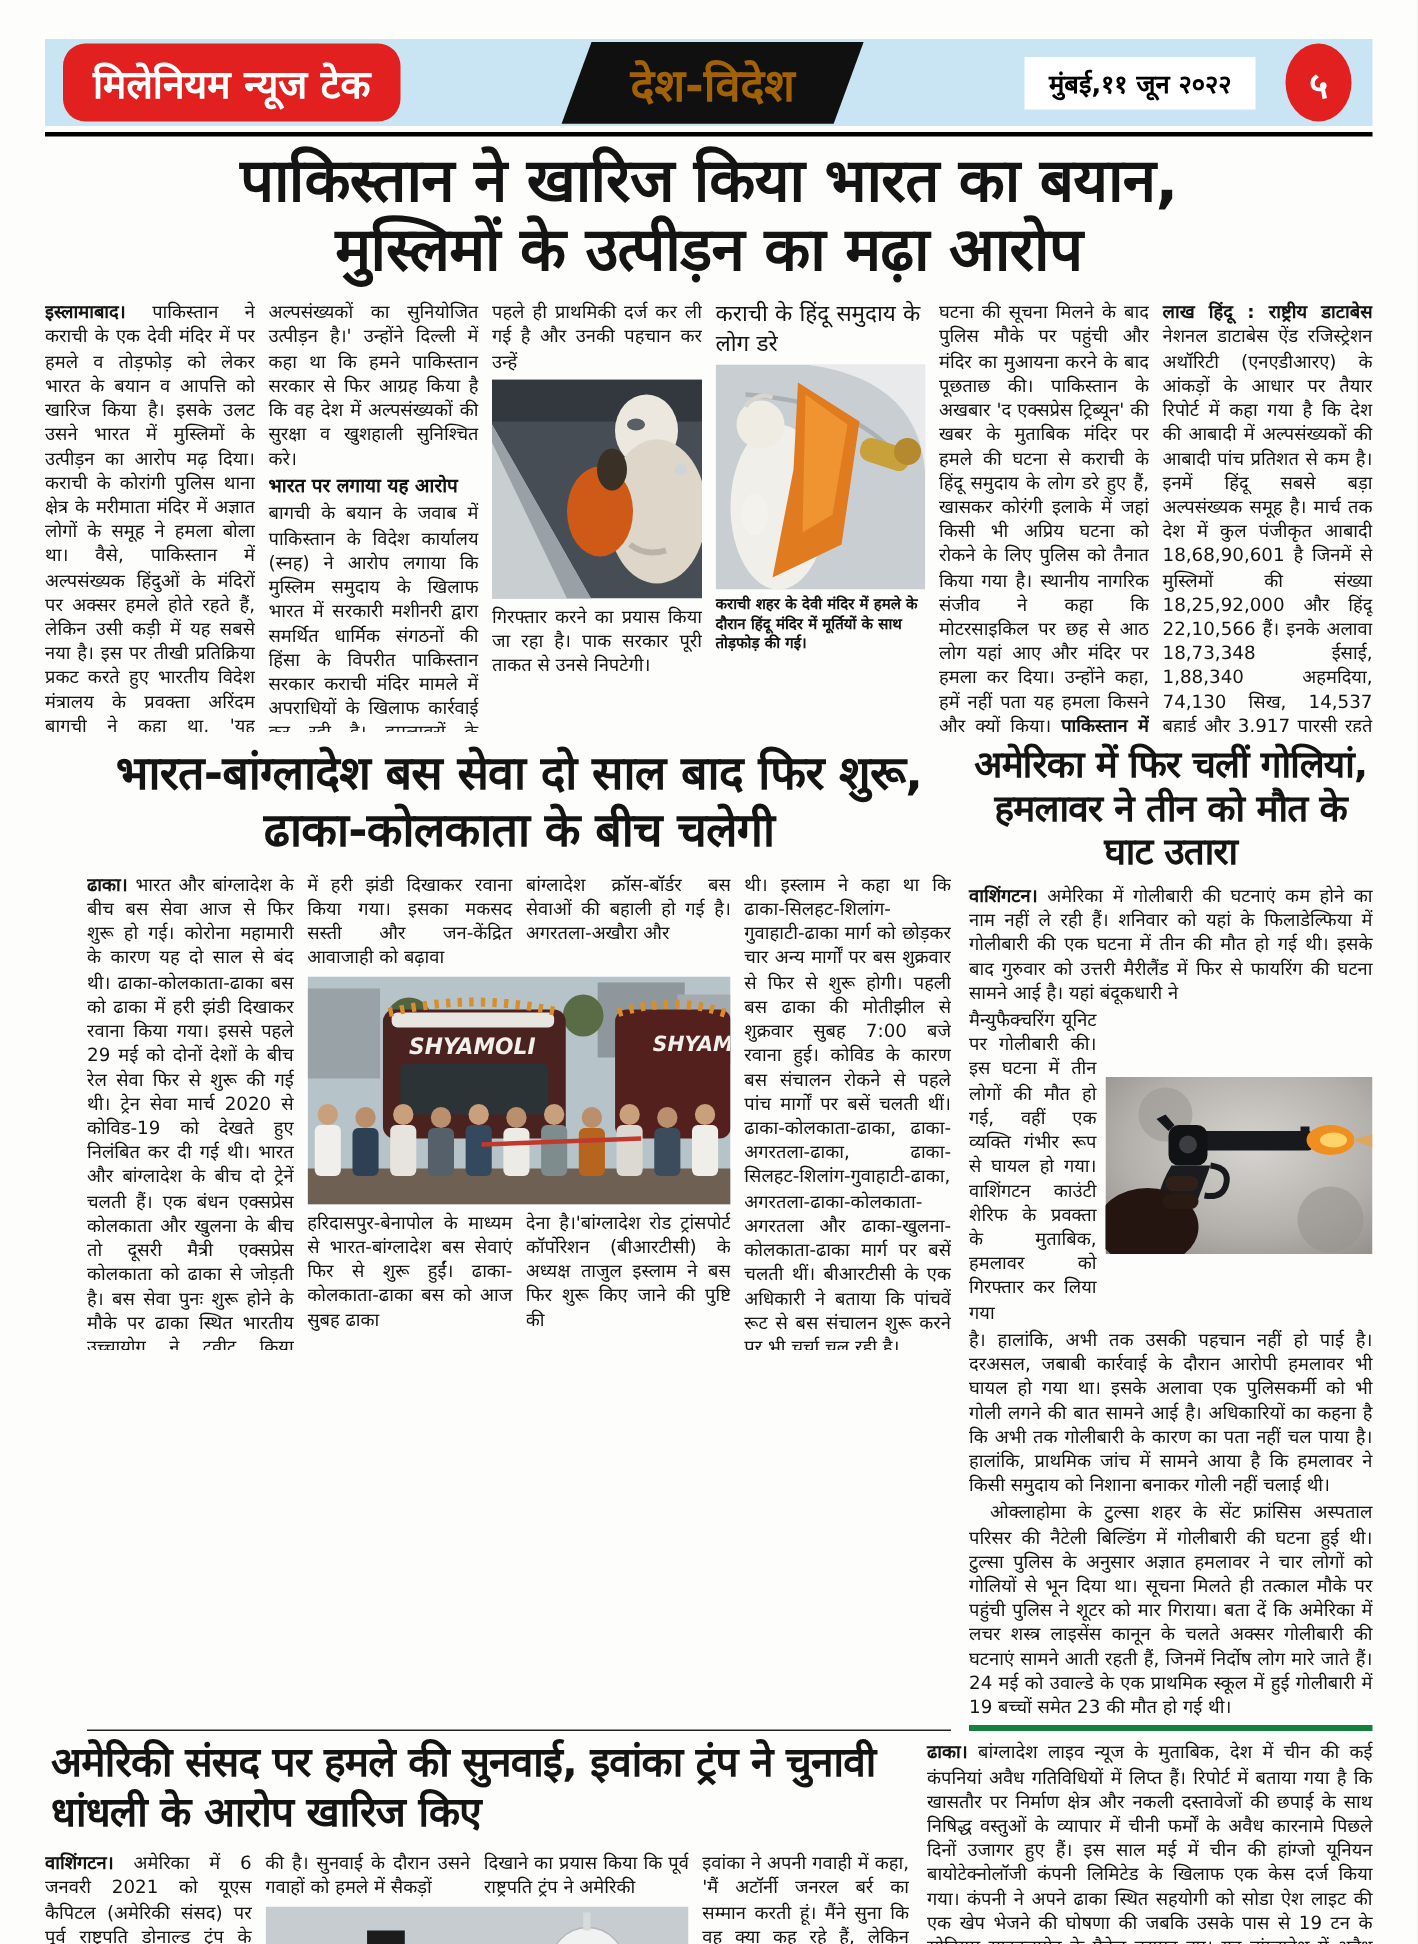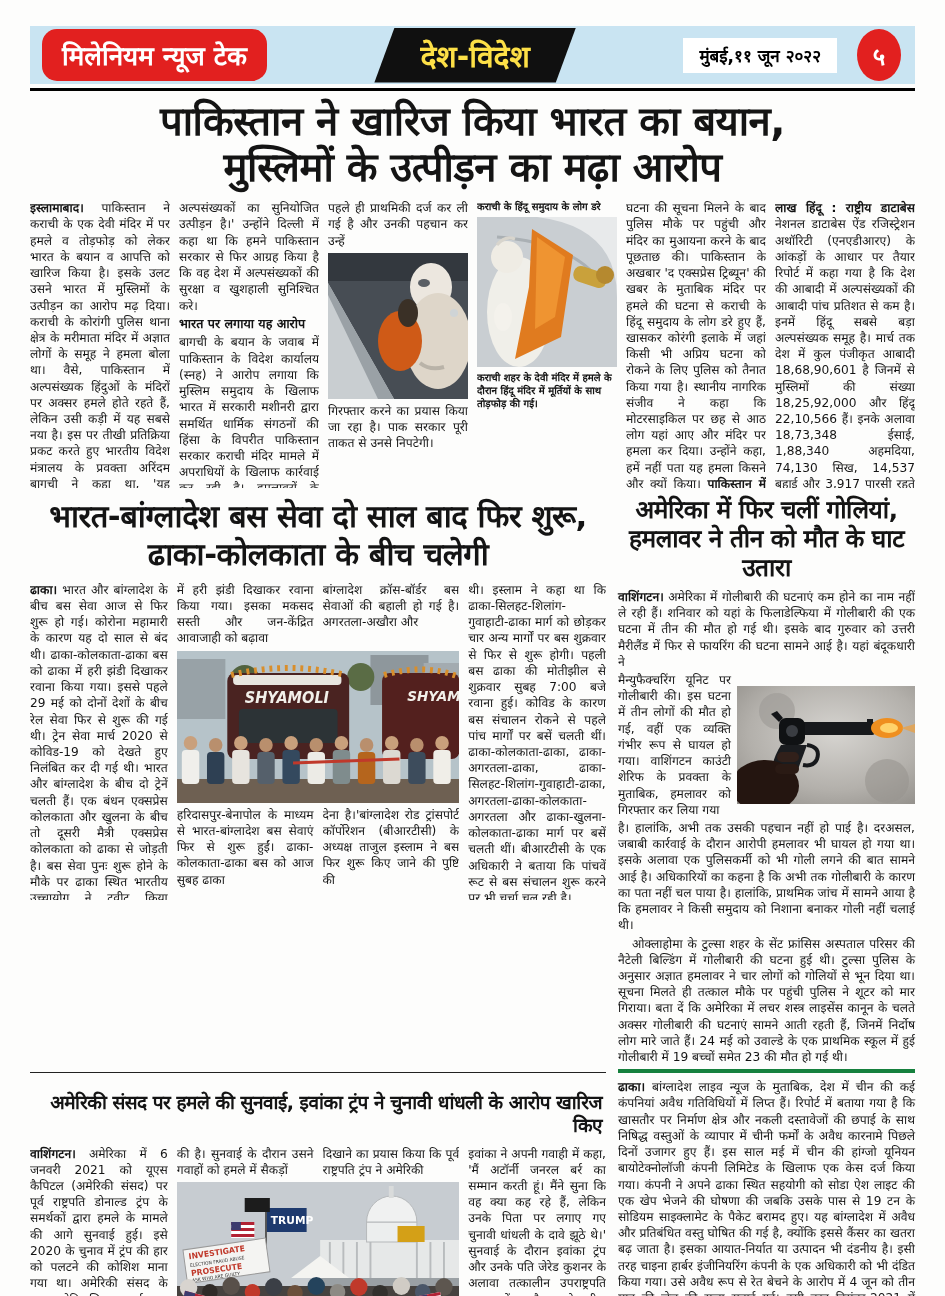--- a/index.html
+++ b/index.html
@@ -7,63 +7,63 @@
   .page {
     width:945px; height:1296px; margin:0 auto; background:#fdfdfc;
     font-family:"DejaVu Sans", sans-serif; color:#141414;
     padding:26px 30px 8px 30px; overflow:hidden; position:relative;
   }
   
   .masthead { background:#c9e4f2; height:58px; display:flex; align-items:center; position:relative; }
   .brand-box { background:#e2201f; color:#fff; font-weight:bold; font-size:26px;
                padding:8px 20px; margin-left:12px; white-space:nowrap;border-radius:15px; }
   .band-wrap { flex:1; display:flex; justify-content:center; }
-  .section-band { background:#101010; color:#fde047; font-weight:bold; font-size:30px;
+  .section-band { background:#101010; color:#a16207; font-weight:bold; font-size:30px;
                   padding:7px 46px; clip-path:polygon(10% 0,100% 0,90% 100%,0 100%); white-space:nowrap; }
   .date-box { background:#fff; color:#000; font-weight:bold; font-size:17px;
               padding:6px 16px; margin-right:20px; white-space:nowrap; }
   .page-circle { background:#e2201f; color:#fff; width:44px; height:52px; border-radius:50%;
                  display:flex; align-items:center; justify-content:center;
                  font-size:24px; font-weight:bold; margin-right:14px; }
   .masthead-rule { border:none; border-top:3px solid #000; margin:4px 0 2px 0; }
   
   .bodytxt { font-size:12.2px; line-height:1.33; text-align:justify; }
   .dateline { font-weight:bold; }
   .indent { text-indent:14px; }
   .subhead { font-weight:bold; font-size:12.6px; margin:2px 0; }
   .boldtail { font-weight:bold; }
   
   .a1-head { text-align:center; font-weight:bold; font-size:40px; line-height:1.14;
              letter-spacing:-0.5px; margin:8px 0 10px 0; }
   .a1-cols { display:flex; gap:9px; height:288px; overflow:hidden; margin-top:4px; }
   .col { flex:1; overflow:hidden; }
   .photo { width:100%; display:block; margin:4px 0; }
-  .photo-head { font-weight:bold; font-size:10px; line-height:1.3; }
+  .photo-head { font-weight:normal; font-size:15px; line-height:1.3; }
   .caption { font-size:10px; line-height:1.3; font-weight:bold; }
   
-  .row { display:flex; gap:12px; align-items:stretch; margin-top:8px; }
+  .row { display:flex; gap:12px; align-items:stretch; margin-top:8px;margin-left:28px; }
   .row2-left  { width:576px; border-bottom:1px solid #222; padding-bottom:4px; }
   .row2-right { flex:1; border-bottom:4px solid #15803d; padding-bottom:4px; }
   .a2-head { text-align:center; font-weight:bold; font-size:31px; line-height:1.22;
              letter-spacing:-0.5px; margin:2px 4px 8px 4px; }
   .a2-body { display:flex; gap:9px; height:318px; overflow:hidden; }
   .a2-col1, .a2-col4 { flex:1; overflow:hidden; }
   .a2-mid { flex:2.05; display:flex; flex-direction:column; overflow:hidden; }
   .half-row { display:flex; gap:9px; }
   .half { flex:1; overflow:hidden; }
   .a3-head { text-align:center; font-weight:bold; font-size:24.5px; line-height:1.18;
              letter-spacing:-0.5px; margin:0 0 6px 0; }
   .a3-flex { display:flex; gap:6px; margin:2px 0;align-items:center; }
   .a3-flex .bodytxt { flex:1; }
   .gun-svg { width:178px; height:118px; flex:none; }
   .row3 { display:flex; gap:12px; align-items:stretch; margin-top:6px; }
   .row3-left { width:576px; }
   .row3-right { flex:1; }
-  .a4-head { text-align:right; font-weight:bold; font-size:19px; line-height:1.22;
-             letter-spacing:-0.5px; margin:12px 4px 8px 4px; }
+  .a4-head { text-align:left; font-weight:bold; font-size:27px; line-height:1.22;
+             letter-spacing:-0.5px; margin:0 4px 8px 4px; }
   .a4-body { display:flex; gap:9px; height:292px; overflow:hidden; }
   .a5-head { text-align:center; font-weight:bold; font-size:22.5px; line-height:1.25;
              letter-spacing:-0.3px; margin:2px 0 6px 0; }
   .a5-body { border-bottom:1px solid #222; padding-bottom:8px; }
   svg text { font-family:"DejaVu Sans", sans-serif; }
 </style>
 </head>
 <body>
 
 <div class="page">

